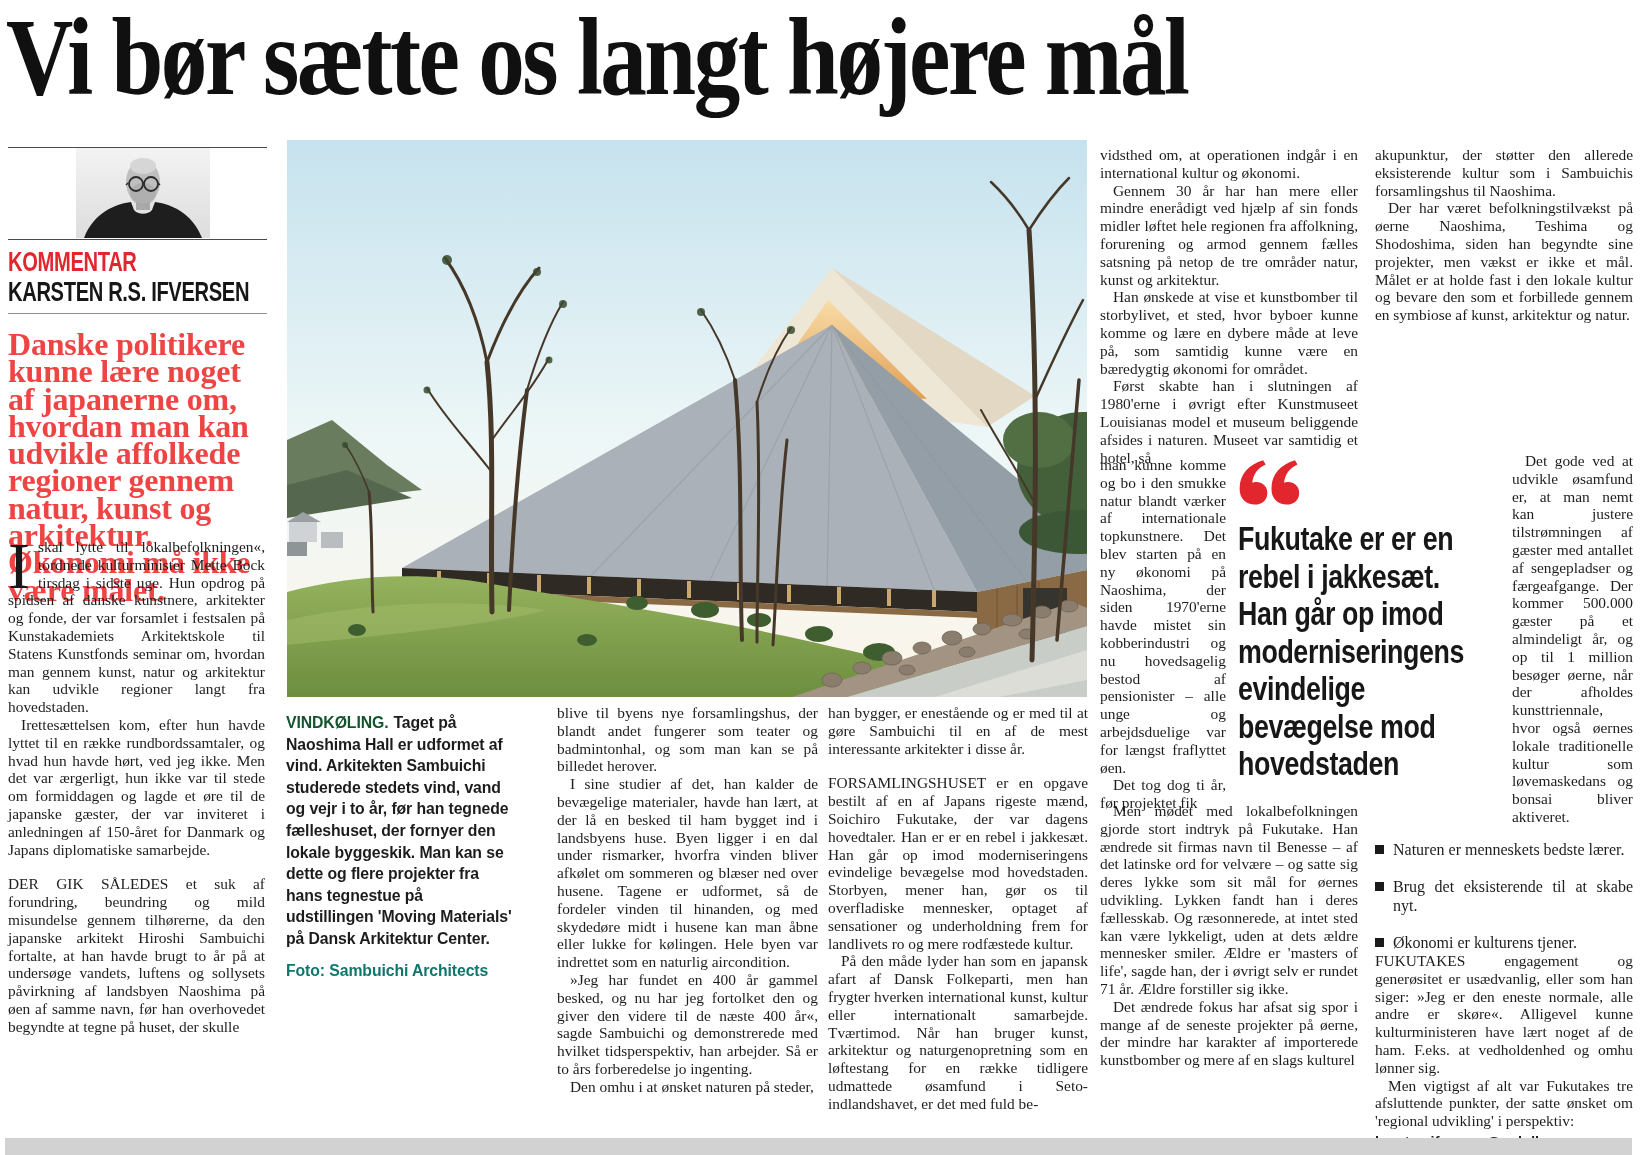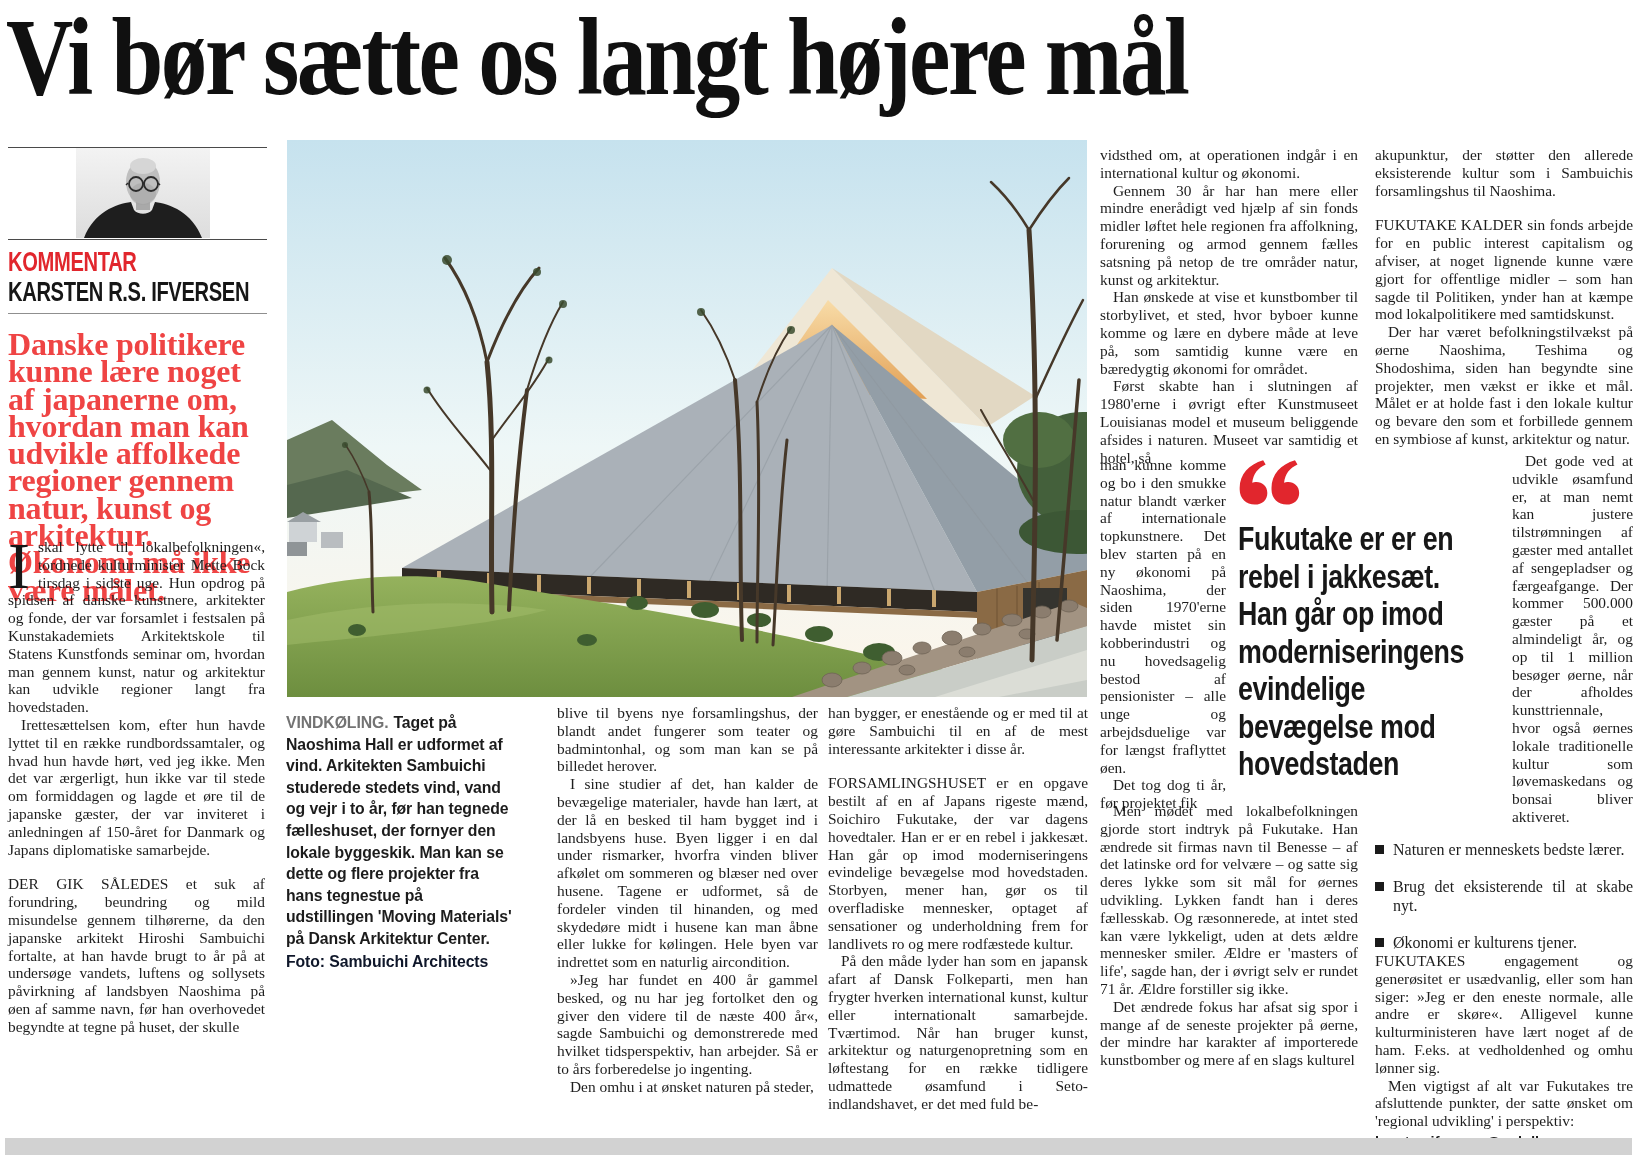--- a/index.html
+++ b/index.html
@@ -25,22 +25,22 @@
   
   .serif-col{font-size:15.4px;line-height:17.8px;text-align:justify;color:#1d1d1d;
     hyphens:auto;overflow-wrap:break-word;}
   .serif-col p{margin:0;}
   .serif-col p.indent{text-indent:13px;}
   .serif-col p.lead{margin-top:17px;}
   .dropcap{float:left;font-size:66px;line-height:50px;padding:3px 8px 0 0;color:#171717;}
   
   .caption{font-family:"Liberation Sans",sans-serif;font-weight:700;font-size:15.8px;
     line-height:21.6px;color:#1c1c1c;letter-spacing:-.1px;}
-  .caption .kick{color:#737373;margin-right:5px;}
-  .caption .credit{color:#0f172a;margin-top:1px;}
+  .caption .kick{color:#14532d;margin-right:5px;}
+  .caption .credit{color:#0f766e;margin-top:10px;}
   
   .pullquote-text{font-family:"Liberation Sans",sans-serif;font-weight:700;
     font-size:33.5px;line-height:37.5px;letter-spacing:-.5px;color:#171717;
     width:322px;transform:scaleX(.8);transform-origin:0 0;margin:10px 0 0 0;}
   
   .bullet-row{margin-top:18px;display:flex;align-items:baseline;}
   .bullet-sq{width:9px;height:9px;background:#1a1a1a;display:inline-block;
     margin-right:9px;flex:0 0 auto;position:relative;top:-1px;}
   .bullet-text{font-size:16px;line-height:19px;}
   .email{font-family:"Liberation Sans",sans-serif;font-weight:700;font-size:14.5px;
@@ -265,21 +265,20 @@
   <svg width="62" height="48" viewBox="0 0 74 56" aria-hidden="true">
     <path d="M30,2 C13,7 2,19 2,35 L2,37 C2,48 10,55 20,55 C29,55 35,49 35,41 C35,33 29,28 22,28 C20,28 18,28.5 17,29 C18,18 24,11 33,7 Z" fill="#e1262d"></path>
     <path d="M68,2 C51,7 40,19 40,35 L40,37 C40,48 48,55 58,55 C67,55 73,49 73,41 C73,33 67,28 60,28 C58,28 56,28.5 55,29 C56,18 62,11 71,7 Z" fill="#e1262d"></path>
   </svg>
   <p class="pullquote-text">Fukutake er er en rebel i jakkesæt. Han går op imod moderniseringens evindelige bevægelse mod hovedstaden</p>
 </div>
 
 <div class="abs serif-col" style="left:1375px;top:146px;width:258px;">
 
 <p class="first">akupunktur, der støtter den allerede eksisterende kultur som i Sambuichis forsamlingshus til Naoshima.</p>
-    <p class="lead">FUKUTAKE KALDER sin fonds arbejde for en public interest capitalism og afviser, at noget lignende kunne være gjort for offentlige midler – som han sagde til Politiken, ynder han at kæmpe mod lokalpolitikere med samtidskunst.</p>
     <p class="indent">Der har været befolkningstilvækst på øerne Naoshima, Teshima og Shodoshima, siden han begyndte sine projekter, men vækst er ikke et mål. Målet er at holde fast i den lokale kultur og bevare den som et forbillede gennem en symbiose af kunst, arkitektur og natur.</p>
   </div>
 <div class="abs serif-col" style="left:1512px;top:452px;width:121px;">
 
 <p class="indent">Det gode ved at udvikle øsamfund er, at man nemt kan justere tilstrømningen af gæster med antallet af sengepladser og færgeafgange. Der kommer 500.000 gæster på et almindeligt år, og op til 1 million besøger øerne, når der afholdes kunsttriennale, hvor også øernes lokale traditionelle kultur som løvemaskedans og bonsai bliver aktiveret.</p>
   </div>
 <div class="abs serif-col" style="left:1375px;top:822px;width:258px;">
   <div>
 
       <div class="bullet-row">

